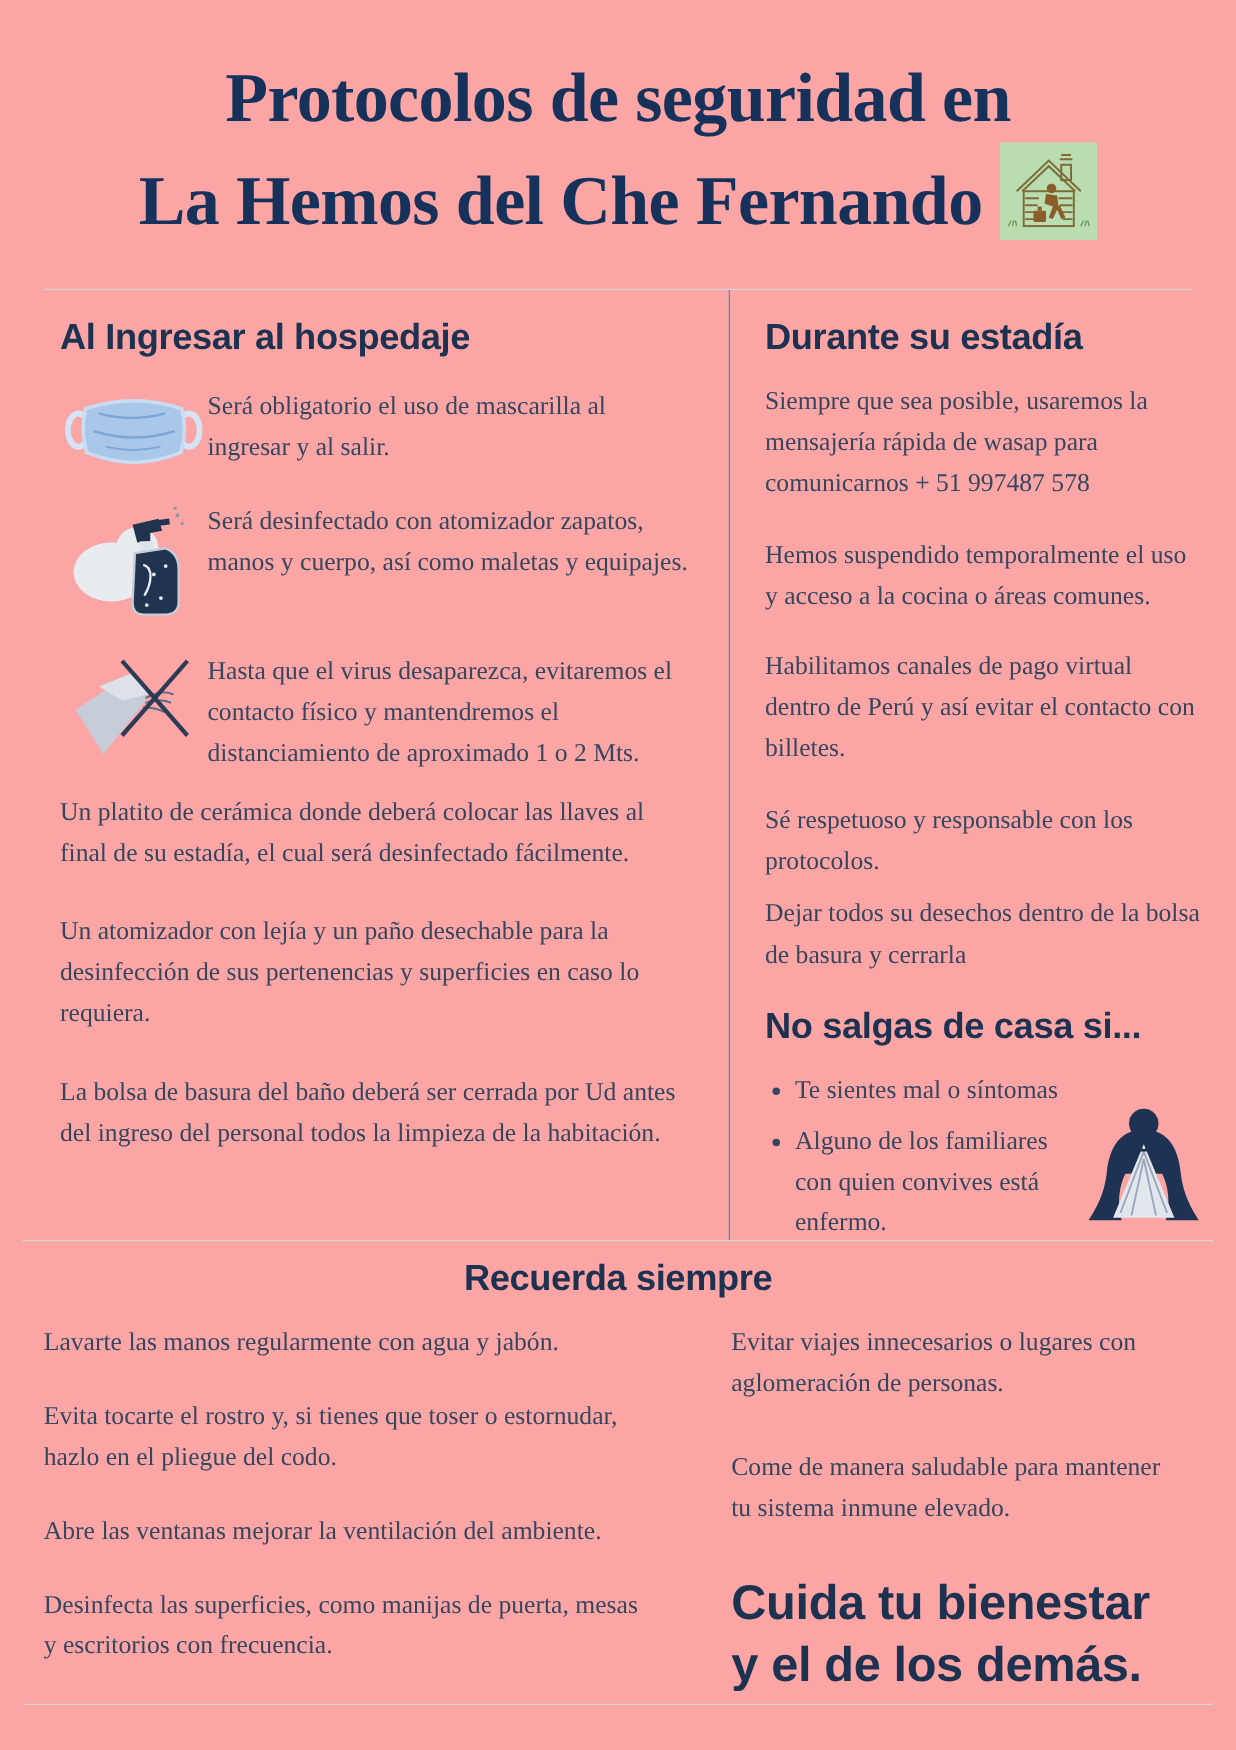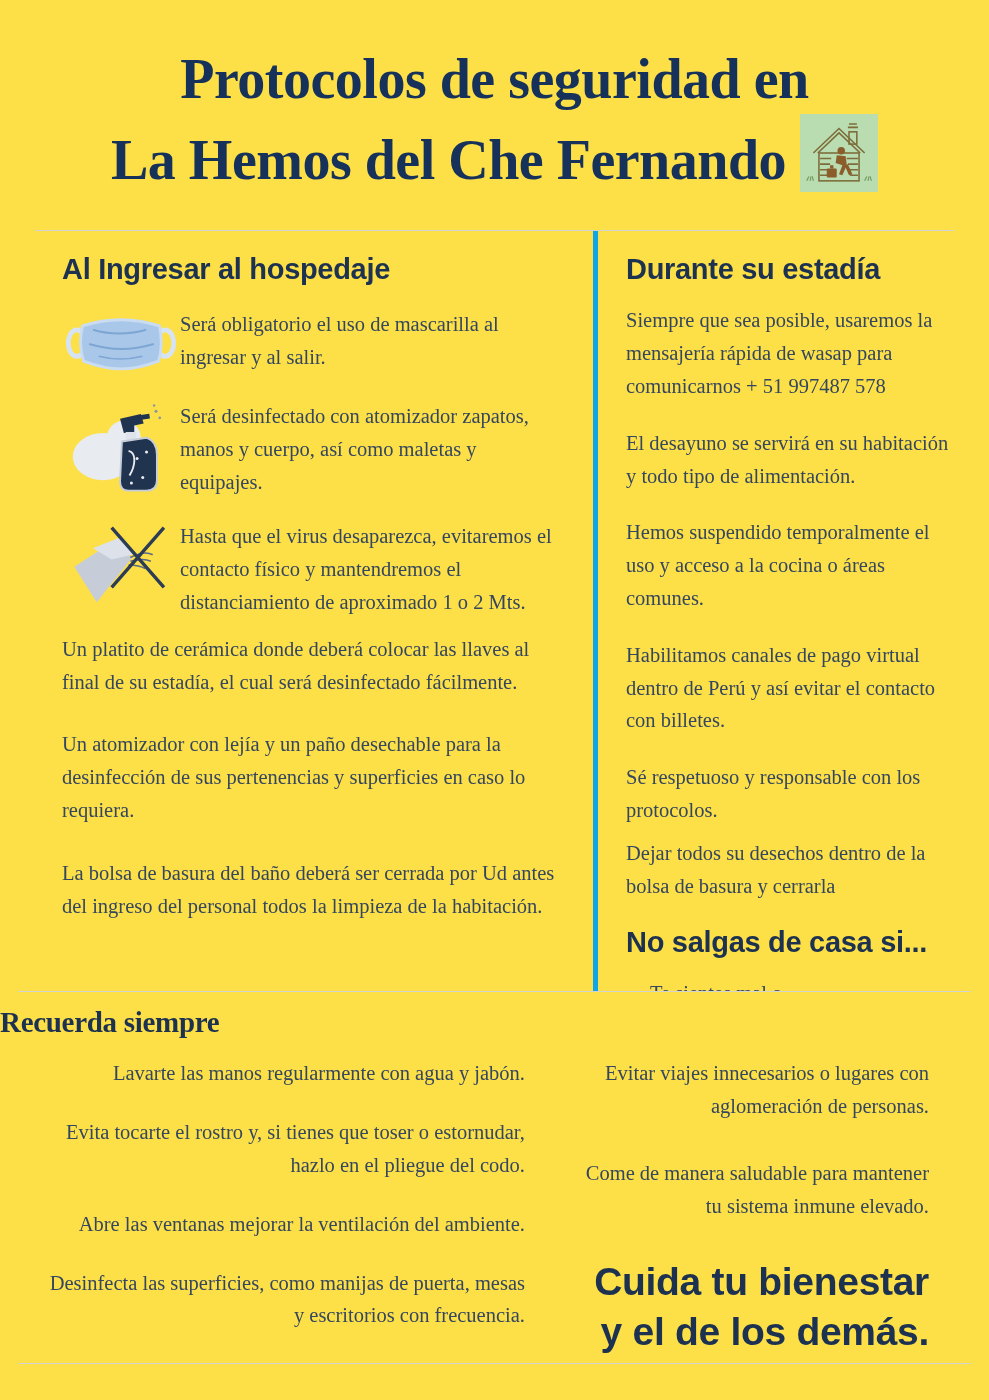--- a/index.html
+++ b/index.html
@@ -1,21 +1,21 @@
 <!DOCTYPE html>
 <html><head>
 <meta charset="utf-8">
 <style>
   * { margin:0; padding:0; box-sizing:border-box; }
   html,body { background:#e9e9e9; }
   .page {
     position:relative;
     width:989px; height:1400px;
     margin:0 auto;
-    background:#fde047;
+    background:#fca5a5;
     font-family:"Liberation Serif", serif;
     color:#35465f;
     overflow:hidden;
   }
   
   .title-block { padding-top:46px; text-align:center; }
   .title-block h1 {
     font-family:"Liberation Serif", serif;
     font-weight:bold;
     font-size:56px;
@@ -30,23 +30,22 @@
   }
   
   .hr { border-top:1px solid #d2d4d3; }
   .hr-top  { margin:36px 35px 0 35px; }
   .hr-mid  { margin:0 18px; }
   .hr-bottom { position:absolute; left:18px; right:18px; bottom:36px; }
   
   .columns { display:flex; height:760px; overflow:hidden; }
   .col-left {
     width:584px; flex:0 0 584px;
-    border-right:5px solid #0ea5e9;
+    border-right:1px solid #0ea5e9;
     padding:22px 30px 0 48px;
-    margin-left:14px;
   }
   .col-right { flex:1; padding:22px 28px 0 28px; position:relative; }
   h2 {
     font-family:"Liberation Sans", sans-serif;
     font-size:29px; font-weight:bold;
     color:#1d3150;
     letter-spacing:-0.3px;
     margin-bottom:18px;
   }
   p.body, li.body {
@@ -62,22 +61,22 @@
   .para-gap-lg { margin-bottom:30px; }
   
   .col-right p.body { margin-bottom:24px; }
   .col-right p.tight { margin-bottom:10px; }
   .stayhome-heading { margin-top:10px; }
   .bullets-wrap { position:relative; padding-right:110px; }
   .bullets-wrap ul { list-style:disc; padding-left:24px; }
   .bullets-wrap li.body { margin-bottom:8px; }
   .sneeze-icon { position:absolute; right:-6px; top:28px; width:104px; height:106px; }
   
-  .bottom-heading { margin:14px 0 18px 0;font-family:Liberation Serif, serif; }
-  .bottom-cols { display:flex; padding:0 60px 0 35px;text-align:right; }
+  .bottom-heading { text-align:center; margin:14px 0 18px 0; }
+  .bottom-cols { display:flex; padding:0 40px 0 35px; }
   .b-left  { flex:0 0 520px; padding-right:30px; }
   .b-right { flex:1; padding-left:30px; }
   .b-left p.body { margin-bottom:26px; }
   .b-right p.body { margin-bottom:34px; }
   .closing-heading {
     font-family:"Liberation Sans", sans-serif;
     font-size:39px; font-weight:bold; color:#1d3150;
     line-height:1.3; letter-spacing:-0.3px; margin-top:4px;
   }
 </style>
@@ -172,21 +171,20 @@
       </div>
 
       <p class="body para-gap-lg">Un platito de cerámica  donde deberá colocar las llaves al final de su estadía, el cual será desinfectado fácilmente.</p>
       <p class="body para-gap-lg">Un atomizador con lejía y un paño desechable  para la desinfección de sus pertenencias y superficies en caso lo requiera.</p>
       <p class="body">La bolsa de basura del baño deberá ser cerrada por Ud antes del ingreso del personal todos la limpieza de la habitación.</p>
     </section>
 
     <section class="col-right">
       <h2>Durante su estadía</h2>
       <p class="body">Siempre que sea posible, usaremos la mensajería rápida de wasap para comunicarnos  + 51 997487 578</p>
-      <p class="body">El desayuno se servirá en su habitación y todo tipo de alimentación.</p>
       <p class="body">Hemos suspendido temporalmente el uso y acceso a la cocina o áreas comunes.</p>
       <p class="body">Habilitamos canales de pago virtual dentro de Perú  y así evitar el contacto con billetes.</p>
       <p class="body tight">Sé respetuoso y responsable con los protocolos.</p>
       <p class="body">Dejar  todos  su desechos dentro de la bolsa de basura y cerrarla</p>
 
       <h2 class="stayhome-heading">No salgas de casa si...</h2>
       <div class="bullets-wrap">
         <ul>
           <li class="body">Te sientes mal o síntomas</li>
           <li class="body">Alguno de los familiares con quien convives está enfermo.</li>

